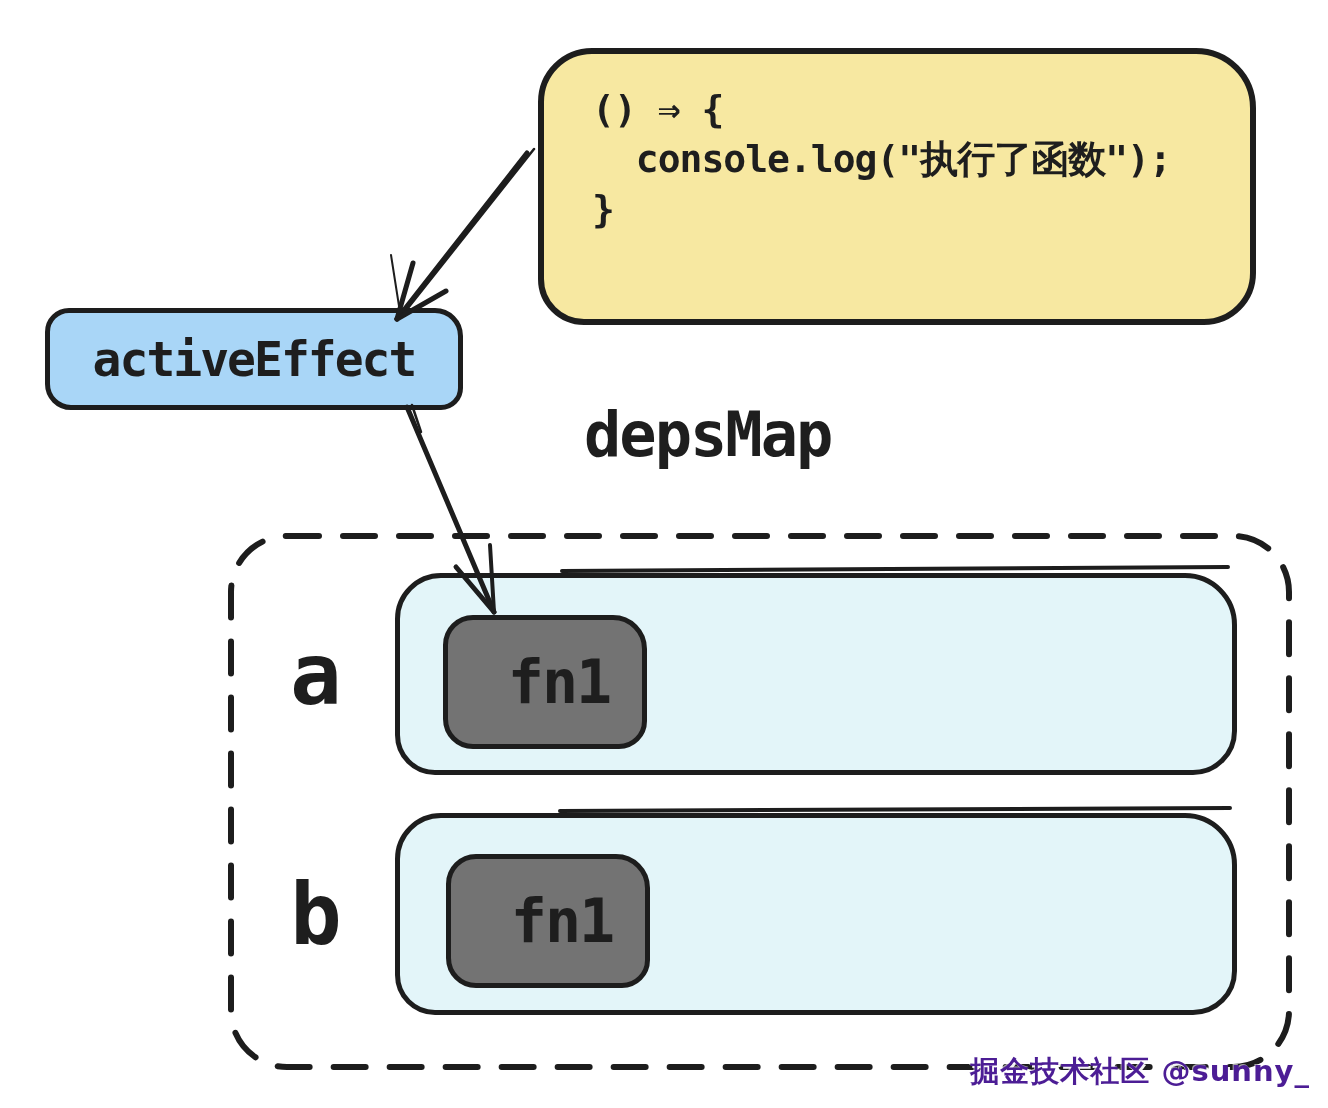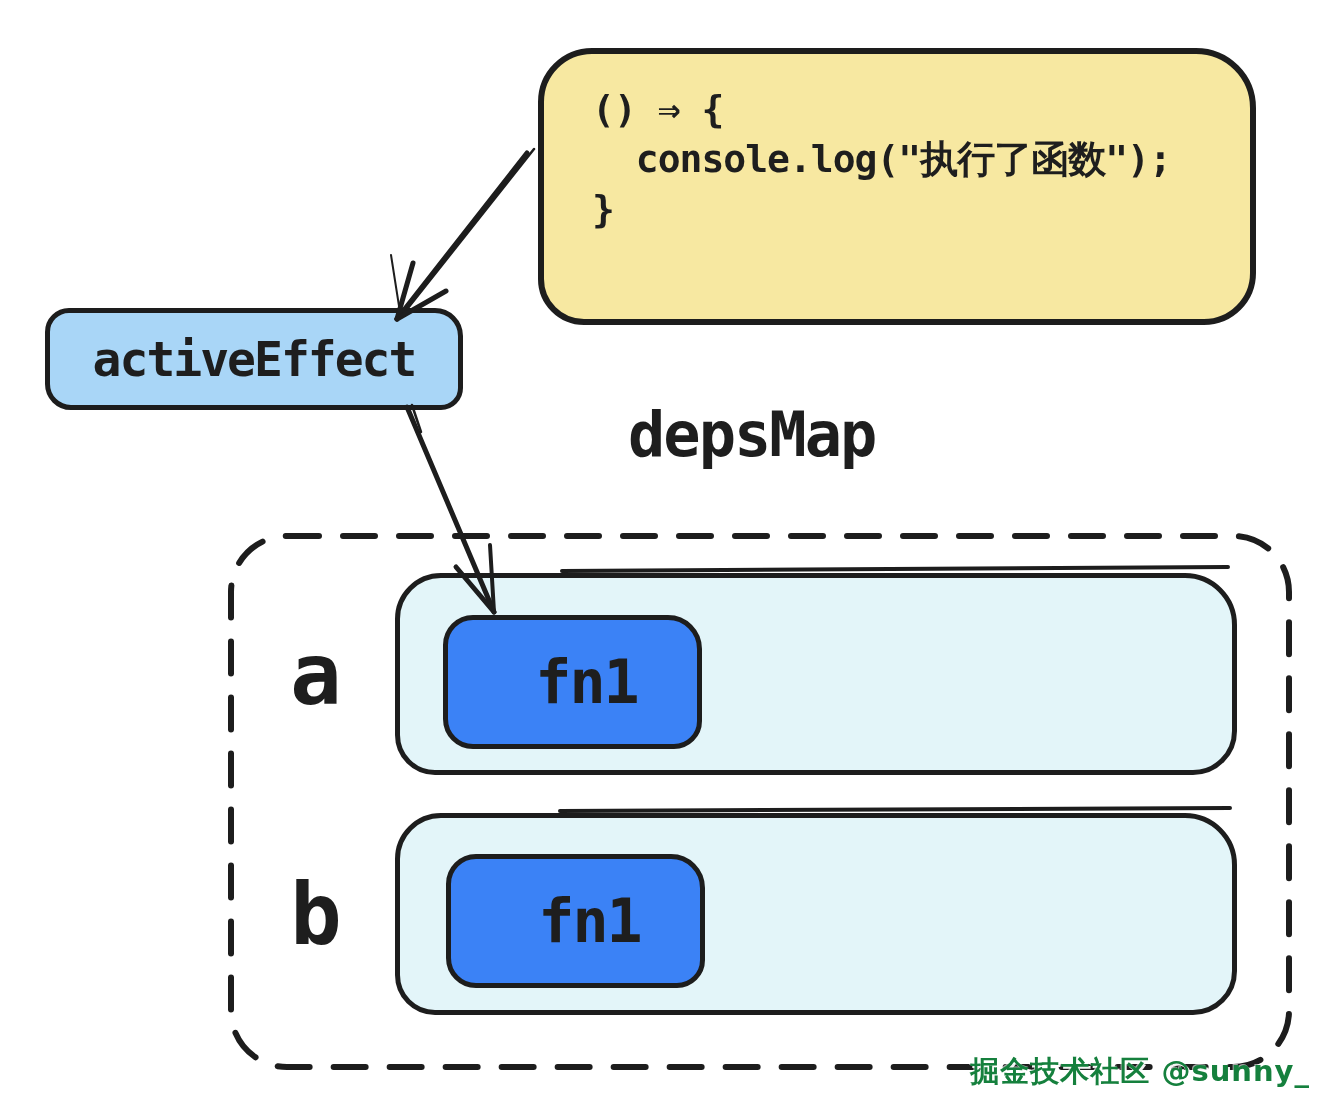--- a/index.html
+++ b/index.html
@@ -20,55 +20,55 @@
   }
   
   .active-effect{
     left:45px;top:308px;width:418px;height:102px;
     background:#a9d6f7;border-radius:24px 28px 22px 26px;
     display:flex;align-items:center;justify-content:center;
   }
   .active-effect span{font-size:48px;font-weight:700;letter-spacing:-2px;}
   
   .deps-title{
-    position:absolute;left:628px;top:398px;
+    position:absolute;left:584px;top:398px;
     font-size:62px;font-weight:700;letter-spacing:-2px;
   }
   
   .deps-container{position:absolute;left:228px;top:533px;width:1064px;height:537px;}
   
   .dep-key{
     position:absolute;width:130px;height:202px;left:250px;
     display:flex;align-items:center;justify-content:center;
     font-size:86px;font-weight:600;letter-spacing:-2px;
   }
   .dep-key.key-a{top:573px;}
   .dep-key.key-b{top:813px;}
   .dep-set{
     background:#e3f5f9;border-radius:46px 52px 44px 40px;
     left:395px;width:842px;height:202px;
   }
   .dep-set.set-a{top:573px;}
   .dep-set.set-b{top:813px;}
   .dep-fn{
-    background:#3b82f6;border-radius:30px 34px 28px 30px;
-    width:259px;height:134px;
+    background:#737373;border-radius:30px 34px 28px 30px;
+    width:204px;height:134px;
     display:flex;align-items:center;justify-content:center;
     font-size:60px;font-weight:700;letter-spacing:-2px;padding-left:28px;
   }
   .dep-fn.fn-a{left:443px;top:615px;}
   .dep-fn.fn-b{left:446px;top:854px;}
   
   .overlay{position:absolute;left:0;top:0;width:1328px;height:1108px;pointer-events:none;z-index:6;}
   .overlay path,.overlay rect{fill:none;stroke:#1d1d1d;stroke-linecap:round;stroke-linejoin:round;}
   
   .watermark{
     position:absolute;right:18px;bottom:16px;z-index:7;
     font-family:"DejaVu Sans","Liberation Sans",sans-serif;
-    font-size:29px;font-weight:700;color:#15803d;
+    font-size:29px;font-weight:700;color:#4c1d95;
     text-shadow:2px 2px 0 rgba(255,255,255,.95),-1px -1px 0 rgba(255,255,255,.6);
     letter-spacing:1px;
   }
 </style>
 </head>
 <body>
 
 <div class="canvas">
 
   <div class="box code-box">

